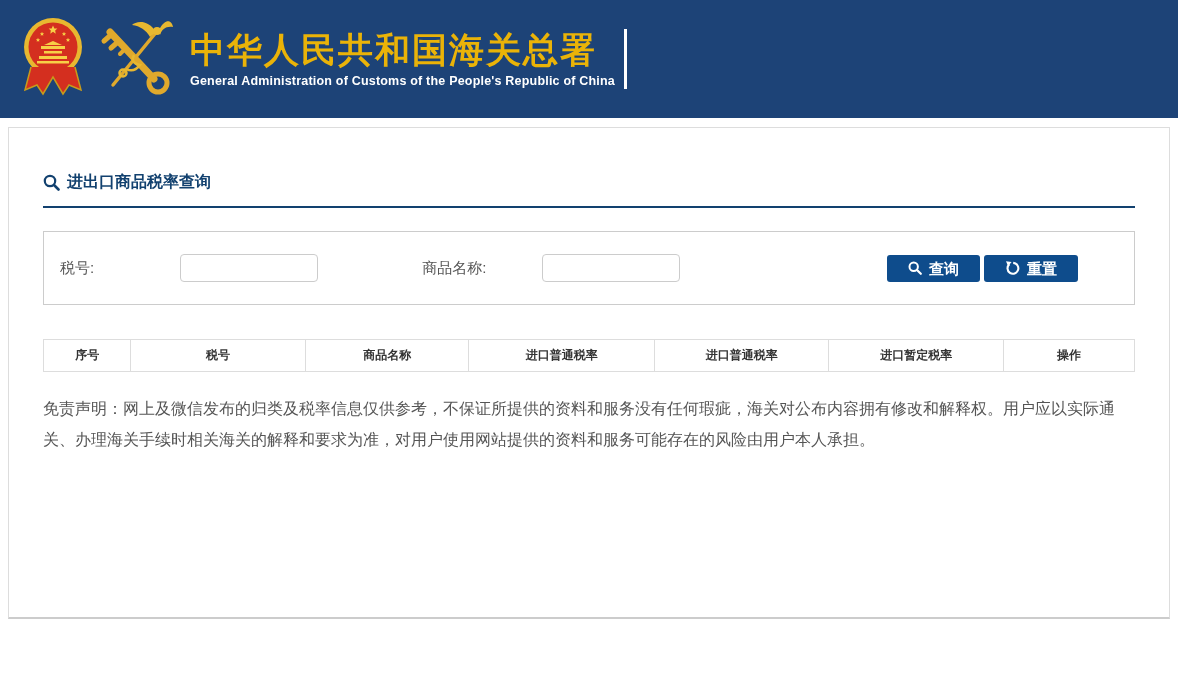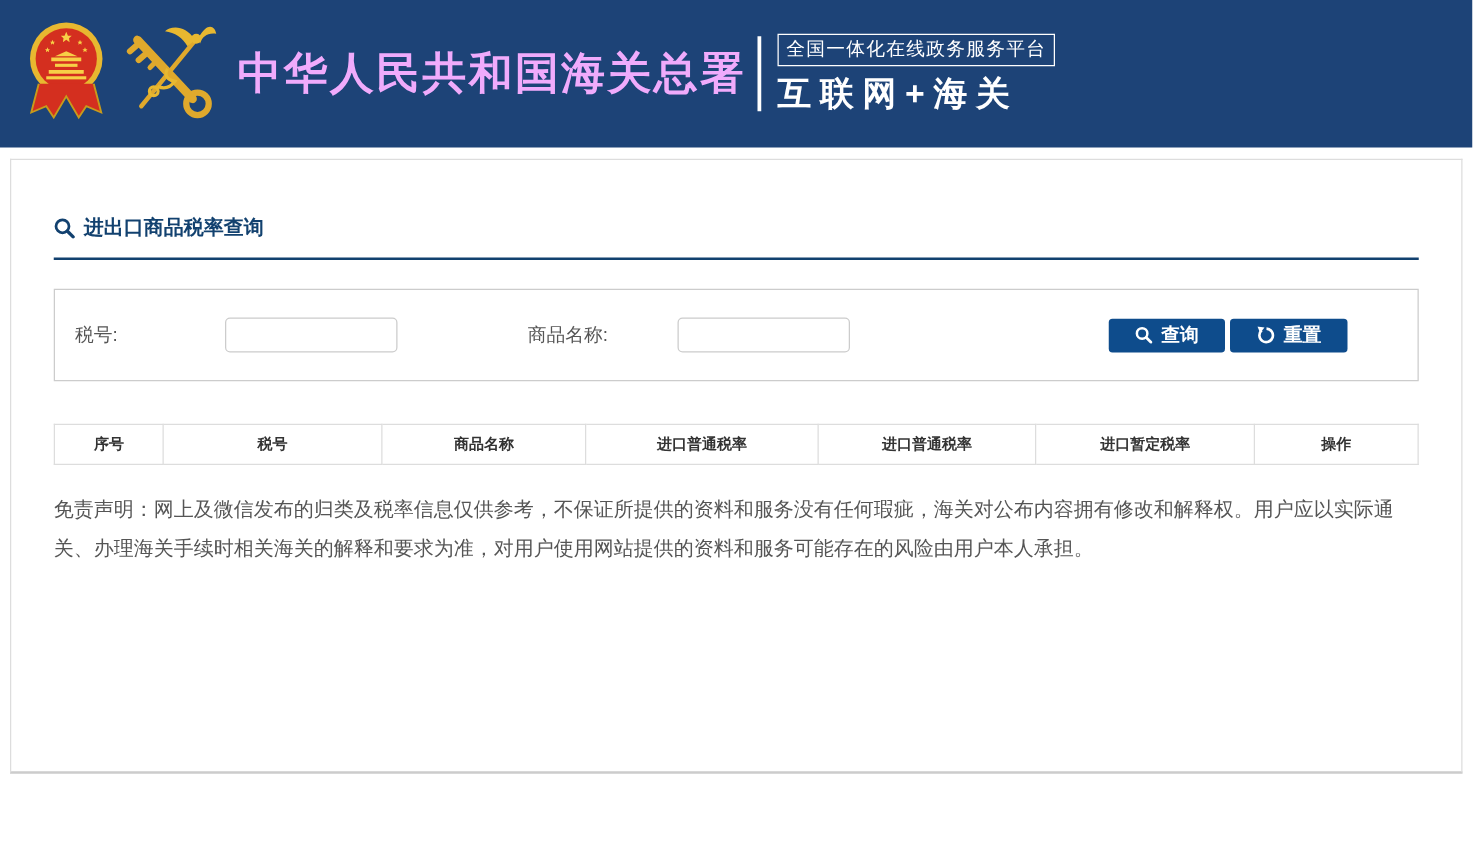--- a/index.html
+++ b/index.html
@@ -15,21 +15,21 @@
   .site-header {
     height:118px;
     background:#1d4377;
     display:flex;
     align-items:center;
   }
   .emblem-wrap { margin-left:22px; flex:0 0 auto; }
   .keys-wrap   { margin-left:12px; flex:0 0 auto; }
   .title-block { margin-left:16px; flex:0 0 auto; }
   .title-cn {
-    color:#f0abfc;
+    color:#eab308;
     font-size:35px;
     font-weight:bold;
     letter-spacing:2px;
     line-height:1.12;
     white-space:nowrap;
   }
   .title-en {
     color:#ffffff;
     font-size:12.5px;
     font-weight:bold;
@@ -214,28 +214,25 @@
 
       <g fill="none" stroke="#e8b830" stroke-width="2.5">
         <path d="M30 52 q8 4 14 -4 q-10 -2 -6 -10"></path>
         <circle cx="27" cy="56" r="3.5"></circle>
       </g>
     </svg>
   </div>
 
   <div class="title-block">
     <div class="title-cn">中华人民共和国海关总署</div>
+    <div class="title-en">General Administration of Customs of the People's Republic of China</div>
   </div>
 
   <div class="header-divider"></div>
 
-  <div class="platform-block">
-    <span class="platform-badge">全国一体化在线政务服务平台</span>
-    <div class="platform-name">互联网+海关</div>
-  </div>
 
 </header>
 
 <main class="content-box">
 
   <div class="section-title">
     <span style="display:inline-flex;">
       <svg width="17" height="17" viewBox="0 0 17 17">
         <circle cx="7" cy="7" r="5.2" fill="none" stroke="#12416f" stroke-width="2.2"></circle>
         <line x1="11" y1="11" x2="15.5" y2="15.5" stroke="#12416f" stroke-width="2.6" stroke-linecap="round"></line>

